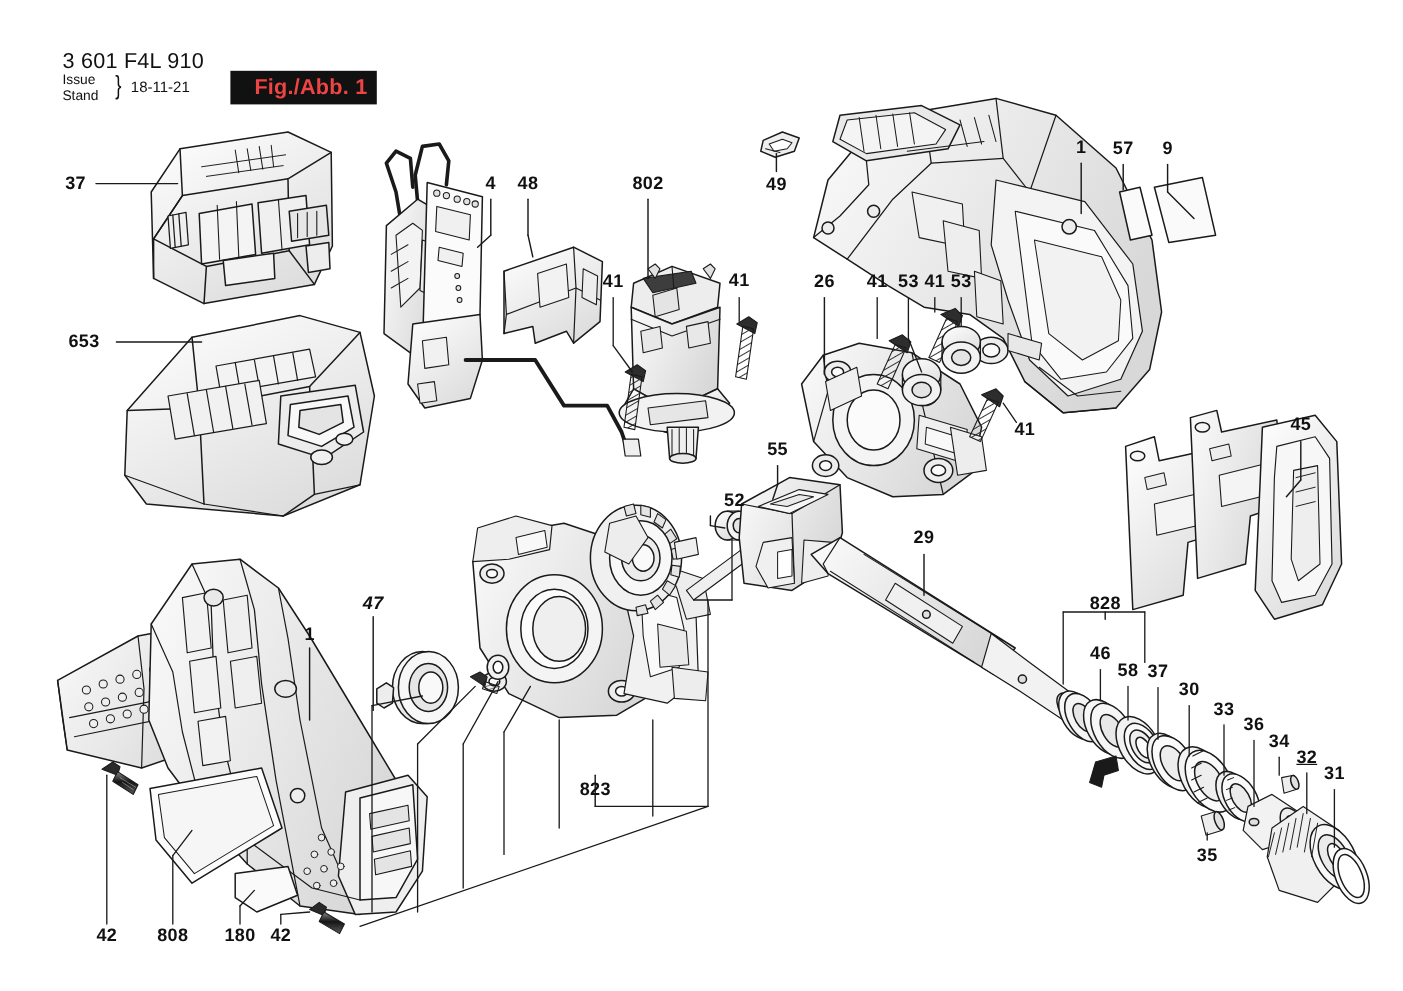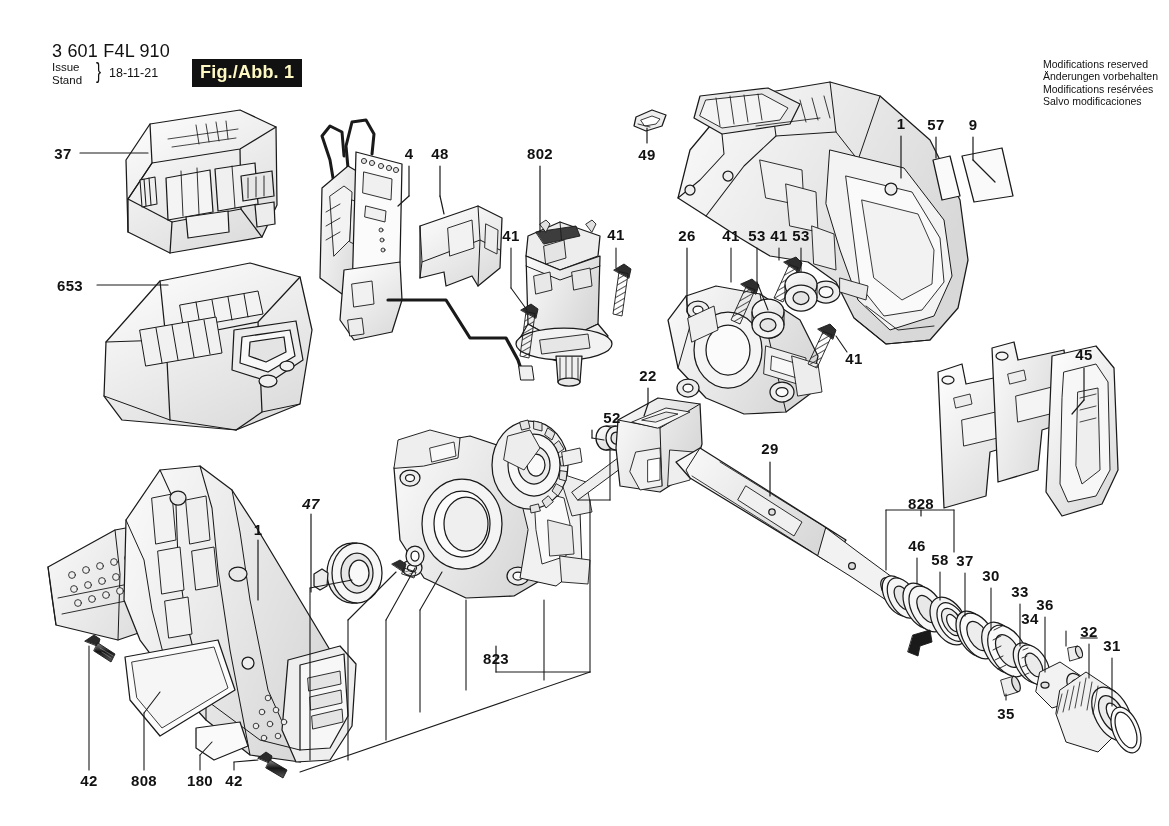--- a/index.html
+++ b/index.html
@@ -58,24 +58,24 @@
     left: 57px;
     top: 25px;
     font-size: 12.5px;
     white-space: nowrap;
   }
   #fig-badge {
     position: absolute;
     left: 140px;
     top: 18px;
     background: #111111;
-    color: #fef9c3;
+    color: #ef4444;
     font-size: 18px;
     font-weight: bold;
-    padding: 3px 8px 4px 8px;
+    padding: 3px 8px 4px 20px;
     letter-spacing: 0.2px;
     white-space: nowrap;
   }
   
   #notes-block {
     position: absolute;
     right: 11px;
     top: 58px;
     text-align: left;
     font-size: 10.5px;
@@ -111,26 +111,20 @@
     <div id="part-number">3 601 F4L 910</div>
     <div id="issue-stand">
       <span>Issue</span>
       <span>Stand</span>
     </div>
     <div id="brace">}</div>
     <div id="issue-date">18-11-21</div>
     <div id="fig-badge">Fig./Abb. 1</div>
   </div>
 
-  <div id="notes-block">
-    <span>Modifications reserved</span>
-    <span>Änderungen vorbehalten</span>
-    <span>Modifications resérvées</span>
-    <span>Salvo modificaciones</span>
-  </div>
 
   <svg id="drawing" viewBox="0 0 1169 826">
     <defs>
       <linearGradient id="gShade" x1="0" y1="0" x2="0.6" y2="1">
         <stop offset="0%" stop-color="#ffffff"></stop>
         <stop offset="100%" stop-color="#dedede"></stop>
       </linearGradient>
       <linearGradient id="gShade2" x1="0" y1="0" x2="1" y2="0.5">
         <stop offset="0%" stop-color="#fbfbfb"></stop>
         <stop offset="100%" stop-color="#d8d8d8"></stop>
@@ -792,33 +786,33 @@
       <div class="callout" style="left: 973px; top: 124px;">9</div>
       <div class="callout" style="left: 511px; top: 235px;">41</div>
       <div class="callout" style="left: 616px; top: 234px;">41</div>
       <div class="callout" style="left: 687px; top: 235px;">26</div>
       <div class="callout" style="left: 731px; top: 235px;">41</div>
       <div class="callout" style="left: 757px; top: 235px;">53</div>
       <div class="callout" style="left: 779px; top: 235px;">41</div>
       <div class="callout" style="left: 801px; top: 235px;">53</div>
       <div class="callout" style="left: 854px; top: 358px;">41</div>
       <div class="callout" style="left: 1084px; top: 354px; text-align: right;">45</div>
-      <div class="callout" style="left: 648px; top: 375px;">22</div>
+      <div class="callout" style="left: 648px; top: 375px;">55</div>
       <div class="callout" style="left: 612px; top: 417px;">52</div>
       <div class="callout" style="left: 770px; top: 448px;">29</div>
       <div class="callout" style="left: 311px; top: 503px; font-style: italic;">47</div>
       <div class="callout" style="left: 258px; top: 529px;">1</div>
       <div class="callout" style="left: 921px; top: 503px;">828</div>
       <div class="callout" style="left: 917px; top: 545px;">46</div>
       <div class="callout" style="left: 940px; top: 559px;">58</div>
       <div class="callout" style="left: 965px; top: 560px;">37</div>
       <div class="callout" style="left: 991px; top: 575px;">30</div>
       <div class="callout" style="left: 1020px; top: 591px;">33</div>
       <div class="callout" style="left: 1045px; top: 604px;">36</div>
-      <div class="callout" style="left: 1030px; top: 618px;">34</div>
+      <div class="callout" style="left: 1066px; top: 618px;">34</div>
       <div class="callout" style="left: 1089px; top: 631px; text-decoration: underline;">32</div>
       <div class="callout" style="left: 1112px; top: 645px;">31</div>
       <div class="callout" style="left: 1006px; top: 713px;">35</div>
       <div class="callout" style="left: 496px; top: 658px;">823</div>
       <div class="callout" style="left: 89px; top: 780px;">42</div>
       <div class="callout" style="left: 144px; top: 780px;">808</div>
       <div class="callout" style="left: 200px; top: 780px;">180</div>
       <div class="callout" style="left: 234px; top: 780px;">42</div>
     </div>
 

